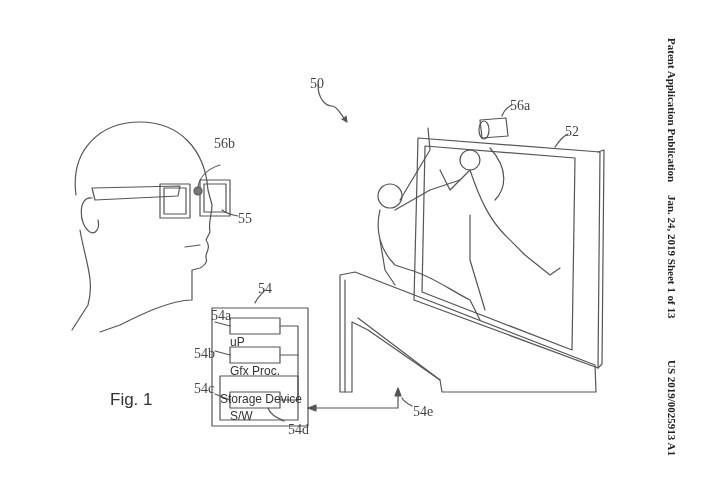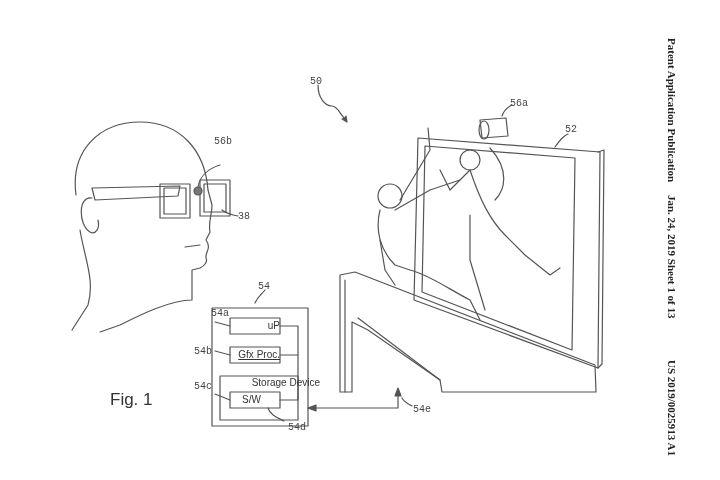--- a/index.html
+++ b/index.html
@@ -1,19 +1,19 @@
 <!DOCTYPE html>
 <html><head>
 <meta charset="utf-8">
 <style>
   html,body{margin:0;padding:0;background:#fff;}
   body{width:720px;height:480px;position:relative;overflow:hidden;font-family:"Liberation Sans",sans-serif;color:#333;}
   svg{position:absolute;left:0;top:0;}
-  .lbl{position:absolute;font-size:10px;color:#444;font-family:Liberation Mono, monospace;}
-  .boxlbl{position:absolute;font-size:10px;color:#333;text-align:right;font-family:"Liberation Sans",sans-serif;}
+  .lbl{position:absolute;font-size:14px;color:#444;font-family:Liberation Serif, serif;}
+  .boxlbl{position:absolute;font-size:12px;color:#333;text-align:left;font-family:"Liberation Sans",sans-serif;margin-top:15px;}
   .fig{position:absolute;font-size:17px;color:#333;font-family:"Liberation Sans",sans-serif;}
   .side{position:absolute;left:662px;top:0;width:40px;height:480px;}
   .side span{position:absolute;writing-mode:vertical-rl;font-family:"Liberation Serif",serif;font-weight:bold;font-size:11px;color:#222;white-space:nowrap;}
 </style>
 </head>
 <body>
 
 <svg width="720" height="480" viewBox="0 0 720 480">
   <g fill="none" stroke="#555" stroke-width="1.2" stroke-linecap="round" stroke-linejoin="round">
 
@@ -79,30 +79,30 @@
       <path d="M495,200 C505,190 510,170 490,148"></path>
       <path d="M470,215 L470,260 L485,310"></path>
     </g>
   </g>
 </svg>
 
 <div class="lbl" style="left:310px;top:76px;">50</div>
 <div class="lbl" style="left:565px;top:124px;text-align:center;">52</div>
 <div class="lbl" style="left:510px;top:98px;">56a</div>
 <div class="lbl" style="left:214px;top:136px;">56b</div>
-<div class="lbl" style="left:238px;top:211px;">38</div>
+<div class="lbl" style="left:238px;top:211px;">55</div>
 <div class="lbl" style="left:258px;top:281px;">54</div>
 <div class="lbl" style="left:211px;top:308px;">54a</div>
 <div class="lbl" style="left:194px;top:346px;">54b</div>
 <div class="lbl" style="left:194px;top:381px;">54c</div>
 <div class="lbl" style="left:288px;top:422px;text-align:center;">54d</div>
 <div class="lbl" style="left:413px;top:404px;">54e</div>
 
 <div class="boxlbl" style="left:230px;top:320px;width:50px;">uP</div>
-<div class="boxlbl" style="left:230px;top:349px;width:50px;text-decoration:underline;">Gfx Proc.</div>
+<div class="boxlbl" style="left:230px;top:349px;width:50px;">Gfx Proc.</div>
 <div class="boxlbl" style="left:220px;top:377px;width:100px;">Storage Device</div>
 <div class="boxlbl" style="left:230px;top:394px;width:31px;">S/W</div>
 
 <div class="fig" style="left:110px;top:390px;">Fig. 1</div>
 
 <div class="side">
   <span style="top:38px;left:4px;">Patent Application Publication</span>
   <span style="top:195px;left:4px;">Jan. 24, 2019  Sheet 1 of 13</span>
   <span style="top:360px;left:4px;">US 2019/0025913 A1</span>
 </div>

